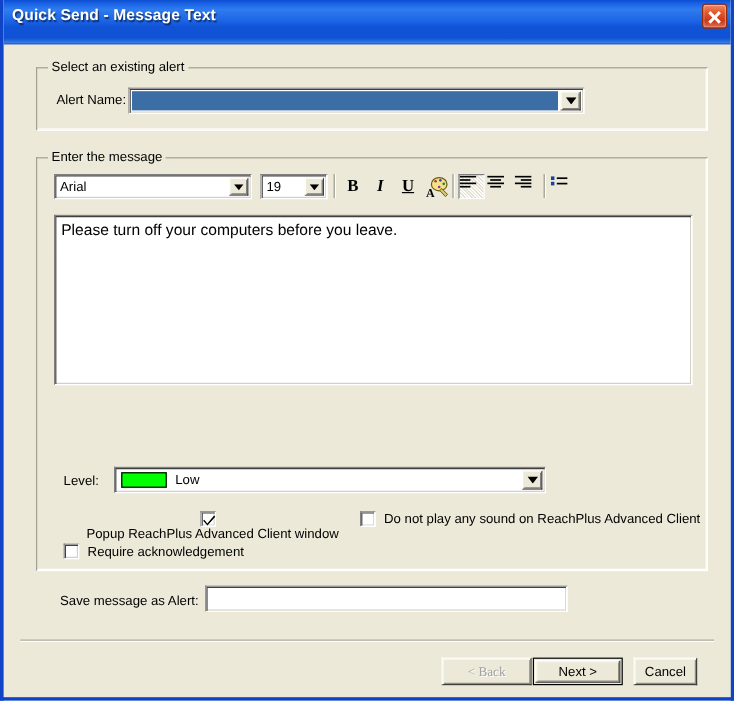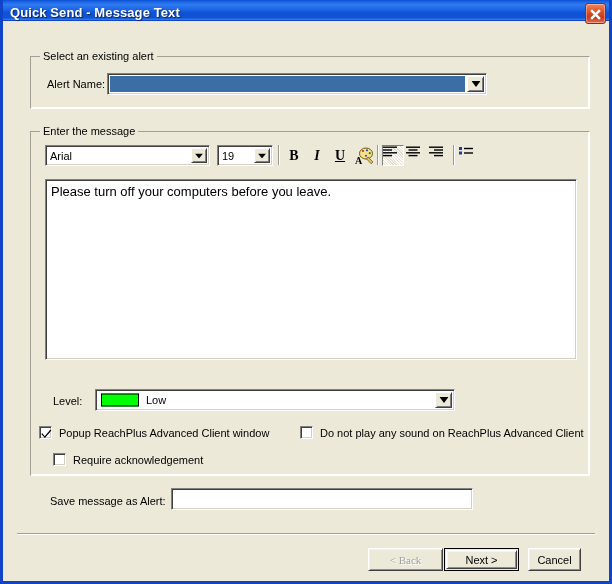--- a/index.html
+++ b/index.html
@@ -20,21 +20,21 @@
     box-sizing: border-box;
     background: #ece9d8;
     border: 3px solid #0f43c8;
     border-top: none;
     overflow: hidden;
   }
 
   
   #titlebar {
     position: relative;
-    height: 21px;
+    height: 37px;
     box-sizing: border-box;
     background: linear-gradient(to bottom,
         #0c4ed1 0%, #1a62e4 8%, #2f7bef 22%, #1d65e6 48%,
         #1053d6 62%, #0f52d4 88%, #2a6fe0 96%, #3f84e8 100%);
     border-bottom: 1px solid #0f43c8;
   }
   #titlebar .title-text {
     position: absolute;
     left: 7px;
     top: 5px;
@@ -445,37 +445,37 @@
 
     <div class="tbtn" style="left:427px; top:13px;">
       <svg width="14" height="12" viewBox="0 0 14 12">
         <rect x="0" y="1" width="3" height="3" fill="#1b3fa0"></rect>
         <rect x="5" y="1.8" width="9" height="1.4" fill="#000"></rect>
         <rect x="0" y="5.5" width="3" height="3" fill="#1b3fa0"></rect>
         <rect x="5" y="6.3" width="9" height="1.4" fill="#000"></rect>
       </svg>
     </div>
 
-    <div id="message-area" style="left:14px; top:47px; width:532px; height:181px;">
+    <div id="message-area" style="left:14px; top:47px; width:532px; height:142px;">
       <div id="message-text" title="Please turn off your computers before you leave.">Please turn off your computers before you leave.</div>
     </div>
 
     <span class="form-label" style="left:22px; top:263px;">Level:</span>
 
     <div class="combo" style="left:64px; top:257px; width:360px; height:22px;">
       <span class="swatch" style="background:#00ff00;"></span>
       <span class="combo-text" style="left:50px;text-align:center;">Low</span>
       <div class="combo-arrow">
         <svg width="9" height="6" viewBox="0 0 9 6">
           <path d="M0 0 L9 0 L4.5 6 Z" fill="#000000"></path>
         </svg>
       </div>
     </div>
 
-    <div class="checkrow" style="left:8px; top:294px;">
+    <div class="checkrow" style="left:34px; top:294px;flex-direction:column;">
       <span class="checkbox">
         <svg width="11" height="11" viewBox="0 0 11 11">
           <path d="M1.2 5.2 L3.8 8.2 L9.4 1.6 L10.4 2.6 L3.9 10 L0.3 6.0 Z" fill="#000000"></path>
         </svg>
       </span>
       <span class="cb-label">Popup ReachPlus Advanced Client window</span>
     </div>
 
     <div class="checkrow" style="left:269px; top:294px;">
       <span class="checkbox"></span>

